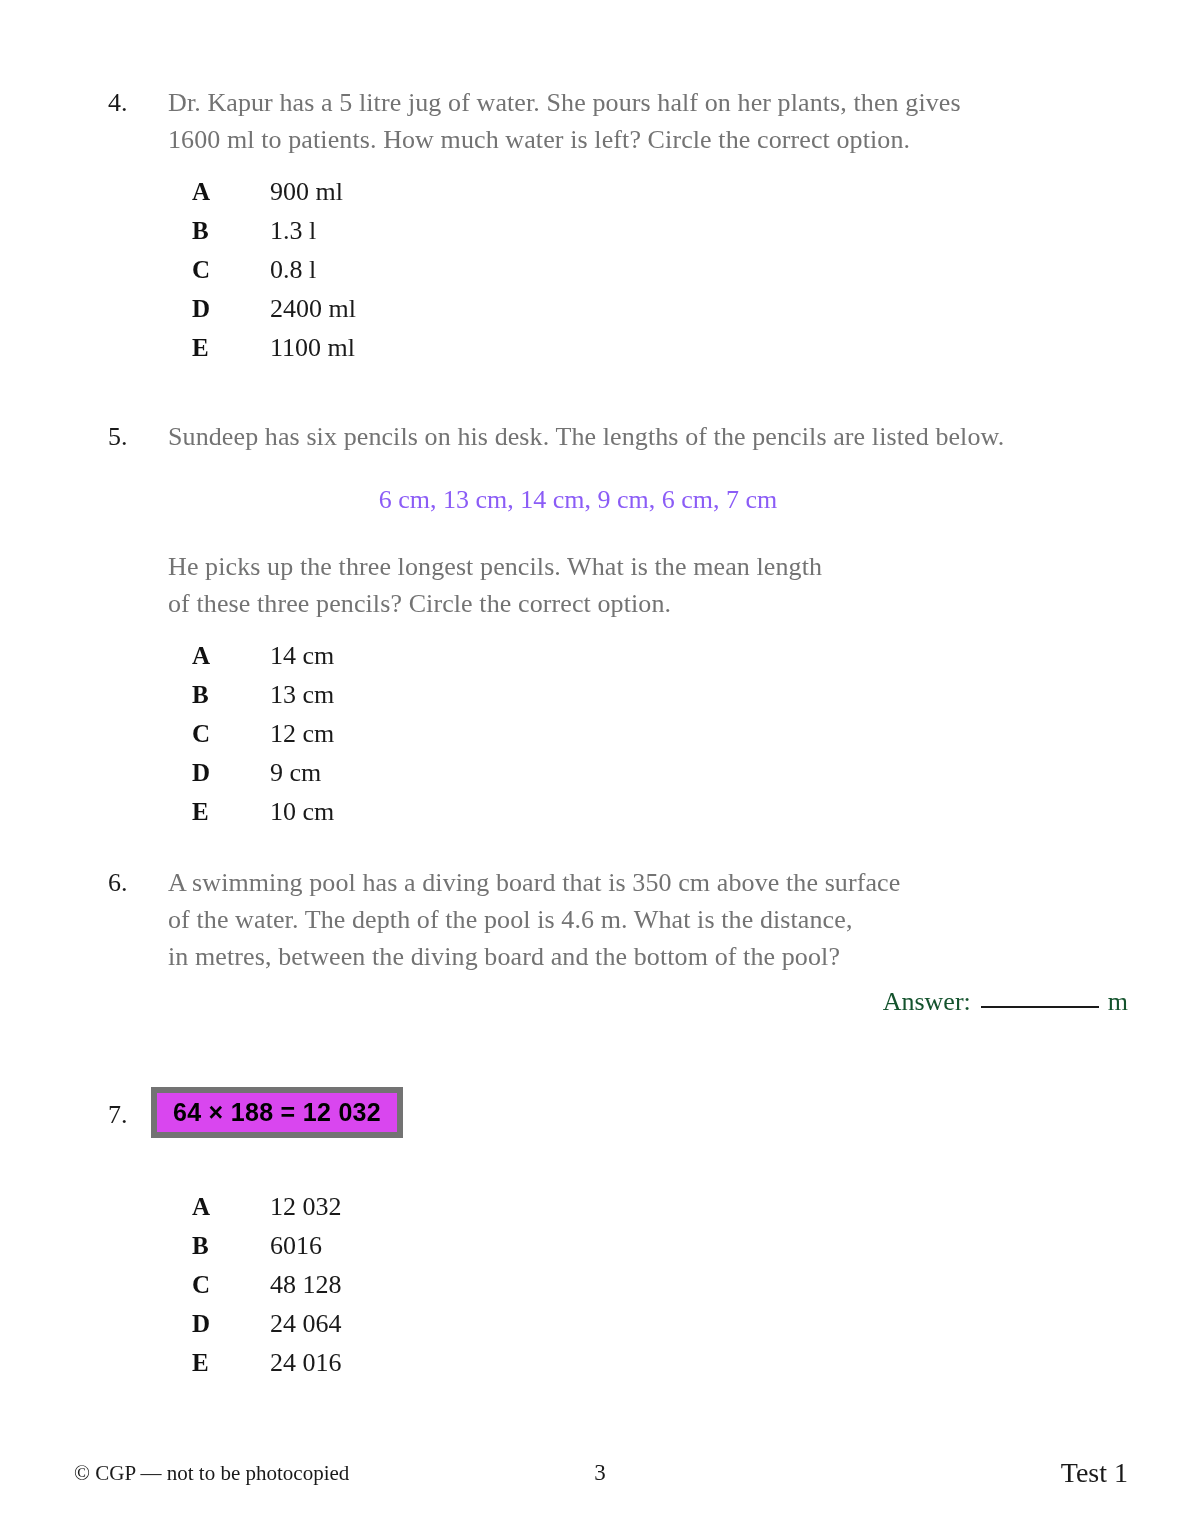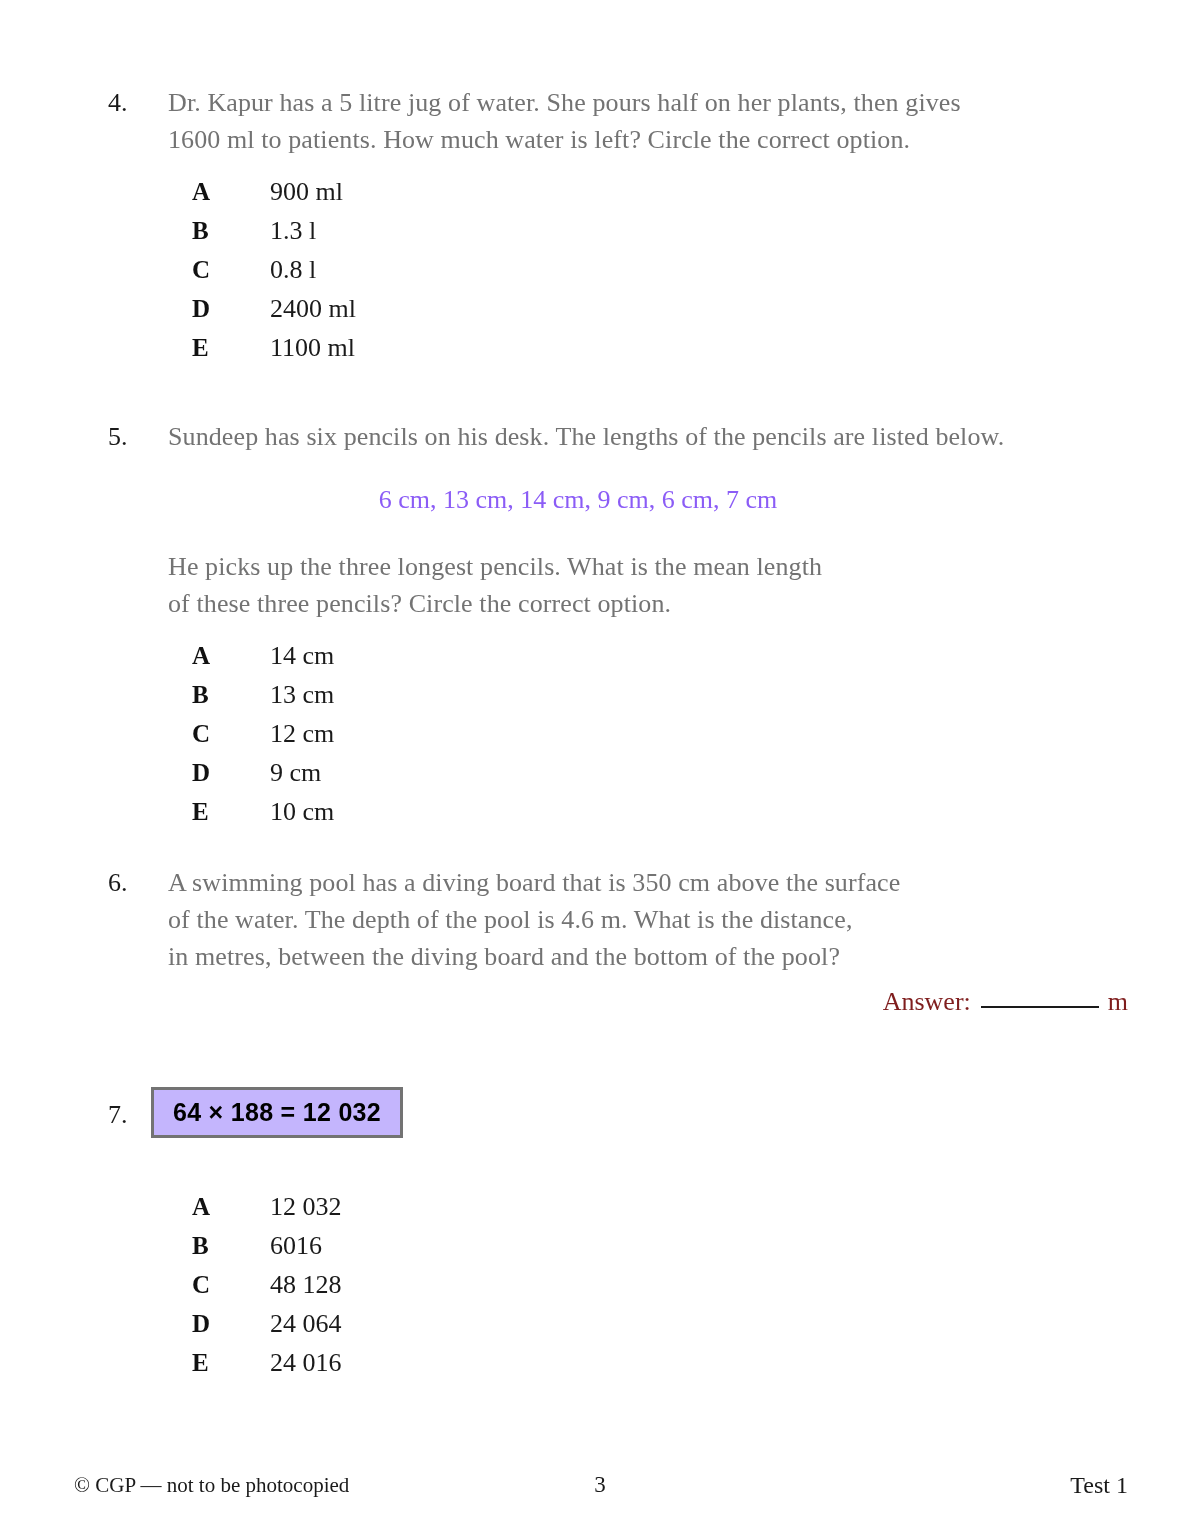--- a/index.html
+++ b/index.html
@@ -81,55 +81,55 @@
     color: #1a1a1a;
     margin-left: 22px;
   }
 
   
   .answer-line {
     position: absolute;
     font-size: 26px;
     line-height: 34px;
     white-space: nowrap;
-    color: #7f1d1d;
+    color: #14532d;
   }
   .answer-blank {
     display: inline-block;
     width: 118px;
     border-bottom: 2px solid #1a1a1a;
     margin: 0 9px 0 10px;
     vertical-align: 2px;
   }
 
   
   .fact-box {
     position: absolute;
-    border: 3px solid #737373;
-    background: #c4b5fd;
+    border: 6px solid #737373;
+    background: #d946ef;
     display: flex;
     align-items: center;
     justify-content: center;
     box-sizing: border-box;
   }
   .fact-box-text {
     font-family: "Liberation Sans", "DejaVu Sans", sans-serif;
     font-weight: bold;
     font-size: 25px;
     letter-spacing: 0.3px;
     color: #000000;
     white-space: nowrap;
   }
 
   
   .footer {
     position: absolute;
     left: 0;
     right: 0;
-    bottom: 31px;
+    bottom: 43px;
     height: 30px;
     margin-top: 40px;
   }
   .footer-left {
     position: absolute;
     left: 74px;
     top: 0;
     font-size: 21px;
     line-height: 30px;
     color: #1a1a1a;
@@ -142,21 +142,21 @@
     top: 0;
     text-align: center;
     font-size: 23px;
     line-height: 30px;
     color: #1a1a1a;
   }
   .footer-right {
     position: absolute;
     right: 72px;
     top: 0;
-    font-size: 24px;
+    font-size: 28px;
     line-height: 30px;
     color: #1a1a1a;
     white-space: nowrap;
   }
 </style>
 </head>
 <body>
 
 <div class="page">
 

